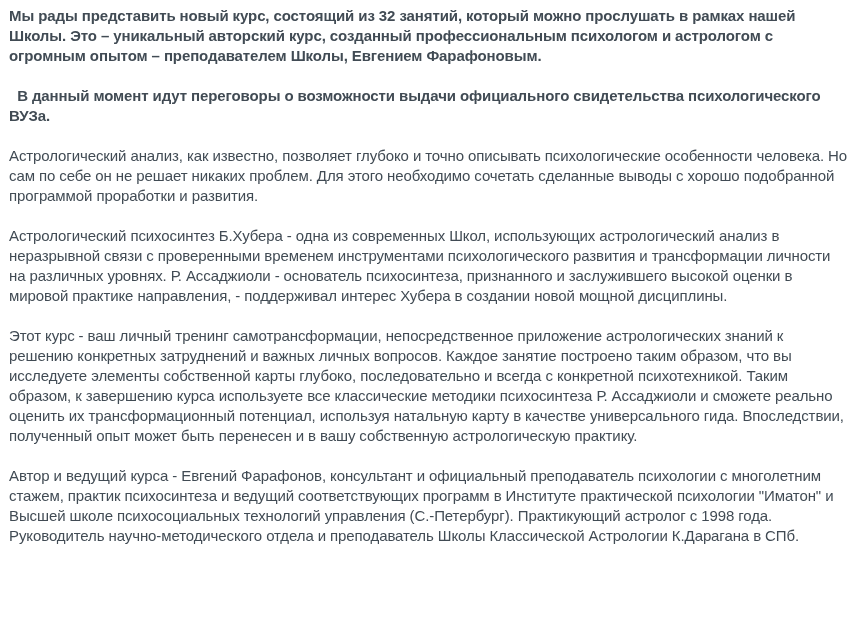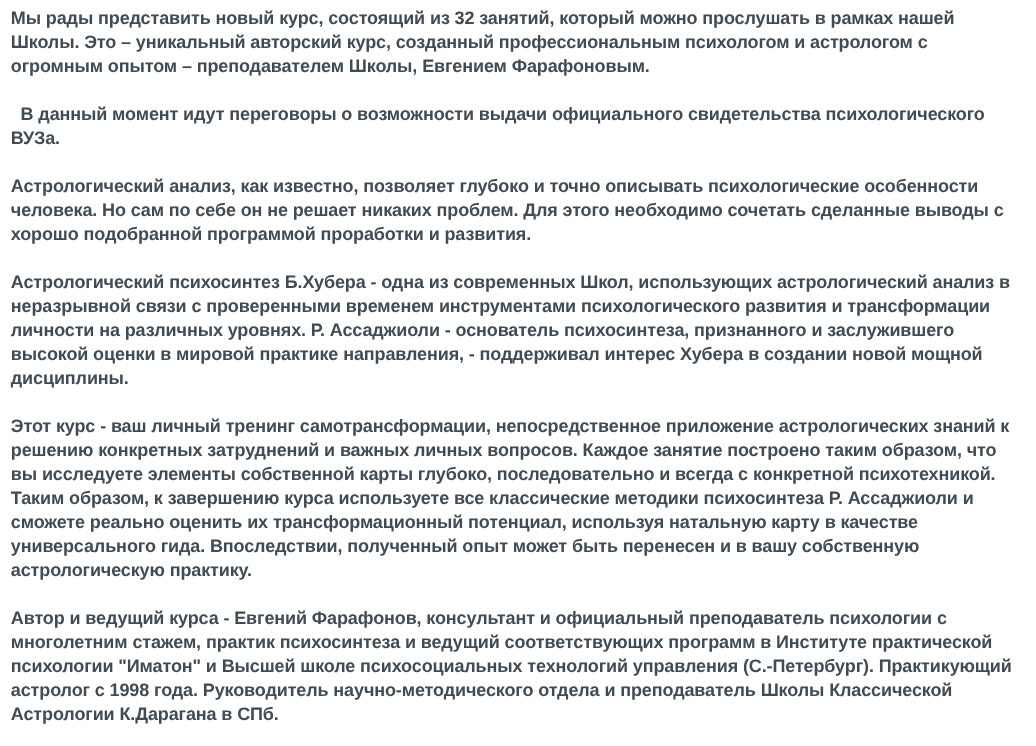--- a/index.html
+++ b/index.html
@@ -20,21 +20,20 @@
     font-family: "Liberation Sans", "DejaVu Sans", sans-serif;
     font-size: 15px;
     line-height: 20px;
     color: #414b54;
     letter-spacing: -0.1px;
     border-radius: 31px;
   }
   .para {
     margin: 0 0 20px 0;
     white-space: pre-wrap;
-    font-weight: bold;
   }
   .bold { font-weight: 700; }
 </style>
 </head>
 <body>
 
 <div class="article">
 
   <p class="para bold"><span>Мы рады представить новый курс, состоящий из 32 занятий, который можно прослушать в рамках нашей Школы. Это – уникальный авторский курс, созданный профессиональным психологом и астрологом с огромным опытом – преподавателем Школы, Евгением Фарафоновым.</span><br>
   <span>В данный момент идут переговоры о возможности выдачи официального свидетельства психологического ВУЗа.</span></p>

